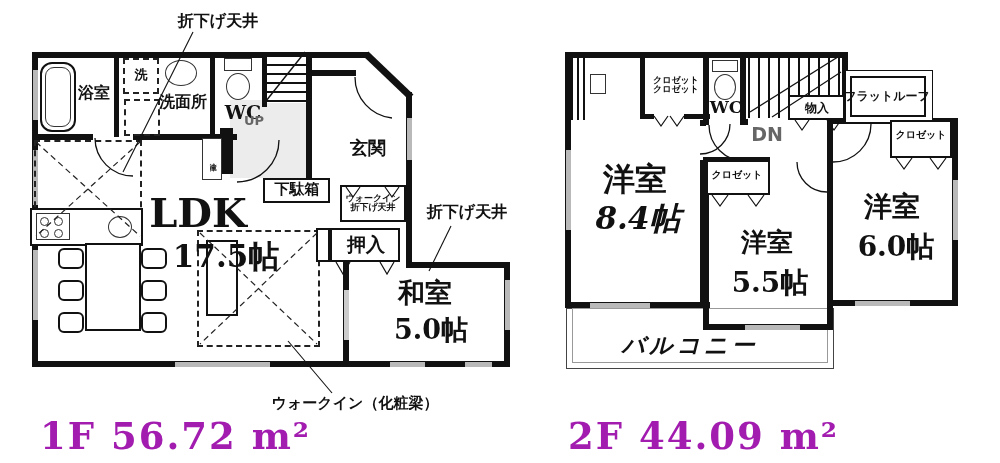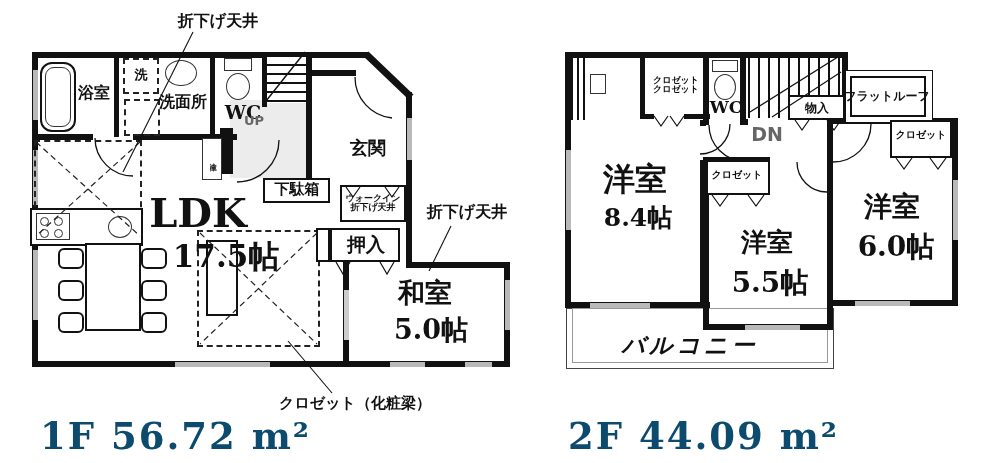--- a/index.html
+++ b/index.html
@@ -15,21 +15,21 @@
   .sans{font-family:"DejaVu Sans","Liberation Sans",sans-serif;color:#666;}
   .gray-floor{position:absolute;background:#ececec;}
   .stairsH{position:absolute;background:#fff;
     background-image:repeating-linear-gradient(to bottom,#111 0 2px,transparent 2px 9px);}
   .stairsV{position:absolute;background:#fff;
     background-image:repeating-linear-gradient(to right,#111 0 2px,transparent 2px 10px);}
   .stripes{position:absolute;background:repeating-linear-gradient(to right,#111 0 2px,#fff 2px 6px);}
   .vtext{writing-mode:vertical-rl;letter-spacing:1px;}
   svg.ol{position:absolute;left:0;top:0;pointer-events:none;}
   .chair{position:absolute;border:2px solid #111;border-radius:6px;background:#fff;box-sizing:border-box;}
-  .area-lb{position:absolute;font-size:37px;font-weight:bold;color:#0c4a6e;letter-spacing:2px;}
+  .area-lb{position:absolute;font-size:37px;font-weight:bold;color:#a21caf;letter-spacing:2px;}
 </style>
 </head>
 <body>
 
 <div id="canvas">
 
   <div>
 
     <div class="gray-floor" style="left:230px;top:100px;width:78px;height:78px;"></div>
     <div class="win" style="left:308px;top:100px;width:4px;height:78px;background:#ccc;"></div>
@@ -113,21 +113,21 @@
       <div>ウォークイン</div>
       <div>折下げ天井</div>
     </div>
     <div class="lb vtext" style="left:212px;top:159px;font-size:7px;font-weight:normal;">冷蔵庫</div>
     <div class="lb" style="left:198px;top:213px;font-size:40px;">LDK</div>
     <div class="lb" style="left:226px;top:256px;font-size:31px;">17.5帖</div>
     <div class="lb" style="left:366px;top:245px;font-size:19px;">押入</div>
     <div class="lb" style="left:425px;top:293px;font-size:27px;">和室</div>
     <div class="lb" style="left:431px;top:330px;font-size:27px;">5.0帖</div>
     <div class="lb" style="left:467px;top:212px;font-size:16px;">折下げ天井</div>
-    <div class="lb" style="left:355px;top:404px;font-size:15px;">クロゼット（化粧梁）</div>
+    <div class="lb" style="left:355px;top:404px;font-size:15px;">ウォークイン（化粧梁）</div>
     <div class="area-lb" style="left:40px;top:414px;">1F 56.72 m²</div>
   </div>
 
   <div>
 
     <div class="thinbox" style="left:566px;top:308px;width:268px;height:61px;border-color:#444;"></div>
     <div class="thinbox" style="left:572px;top:308px;width:256px;height:55px;border-color:#999;"></div>
 
     <div class="stairsV" style="left:748px;top:55px;width:94px;height:63px;"></div>
 
@@ -174,21 +174,21 @@
       <div>クロゼット</div>
       <div>クロゼット</div>
     </div>
     <div class="lb" style="left:726px;top:108px;font-size:17px;">WC</div>
     <div class="lb sans" style="left:767px;top:135px;font-size:19px;">DN</div>
     <div class="lb" style="left:817px;top:108px;font-size:12px;">物入</div>
     <div class="lb" style="left:887px;top:96px;font-size:12px;text-align:center;">フラットルーフ</div>
     <div class="lb" style="left:921px;top:135px;font-size:10px;">クロゼット</div>
     <div class="lb" style="left:737px;top:175px;font-size:10px;">クロゼット</div>
     <div class="lb" style="left:635px;top:180px;font-size:32px;">洋室</div>
-    <div class="lb" style="left:638px;top:218px;font-size:25px;">8.4帖</div>
+    <div class="lb" style="left:638px;top:218px;font-size:31px;font-style:italic;">8.4帖</div>
     <div class="lb" style="left:767px;top:243px;font-size:26px;">洋室</div>
     <div class="lb" style="left:770px;top:283px;font-size:28px;">5.5帖</div>
     <div class="lb" style="left:892px;top:207px;font-size:28px;">洋室</div>
     <div class="lb" style="left:896px;top:247px;font-size:28px;">6.0帖</div>
     <div class="lb" style="left:690px;top:345px;font-size:23px;letter-spacing:4px;font-style:italic;">バルコニー</div>
     <div class="area-lb" style="left:568px;top:414px;">2F 44.09 m²</div>
   </div>
 
   <svg class="ol" width="1000" height="463" viewBox="0 0 1000 463">
 

